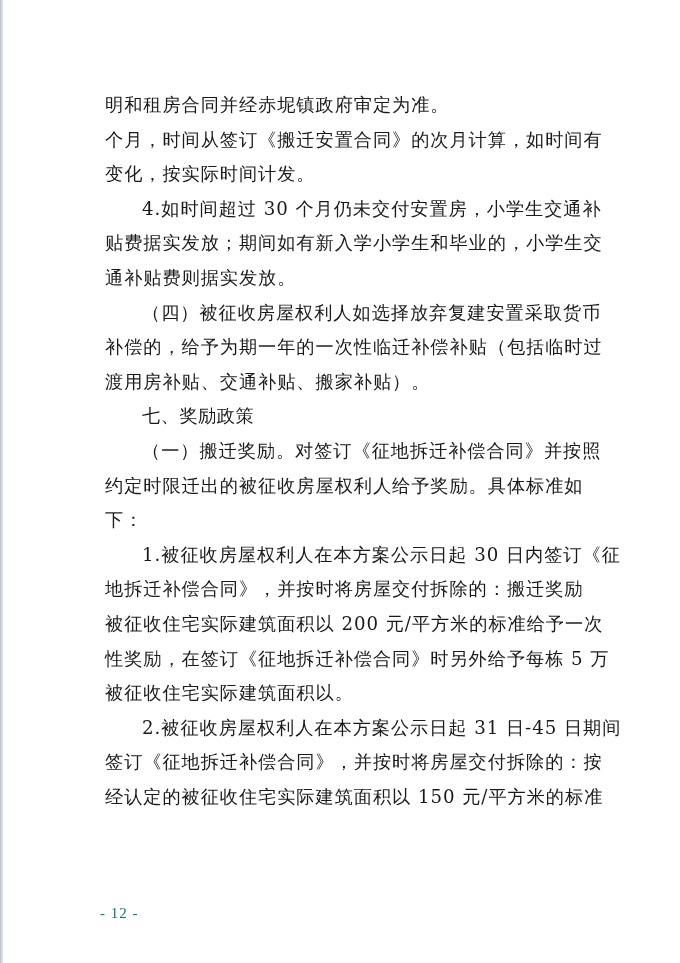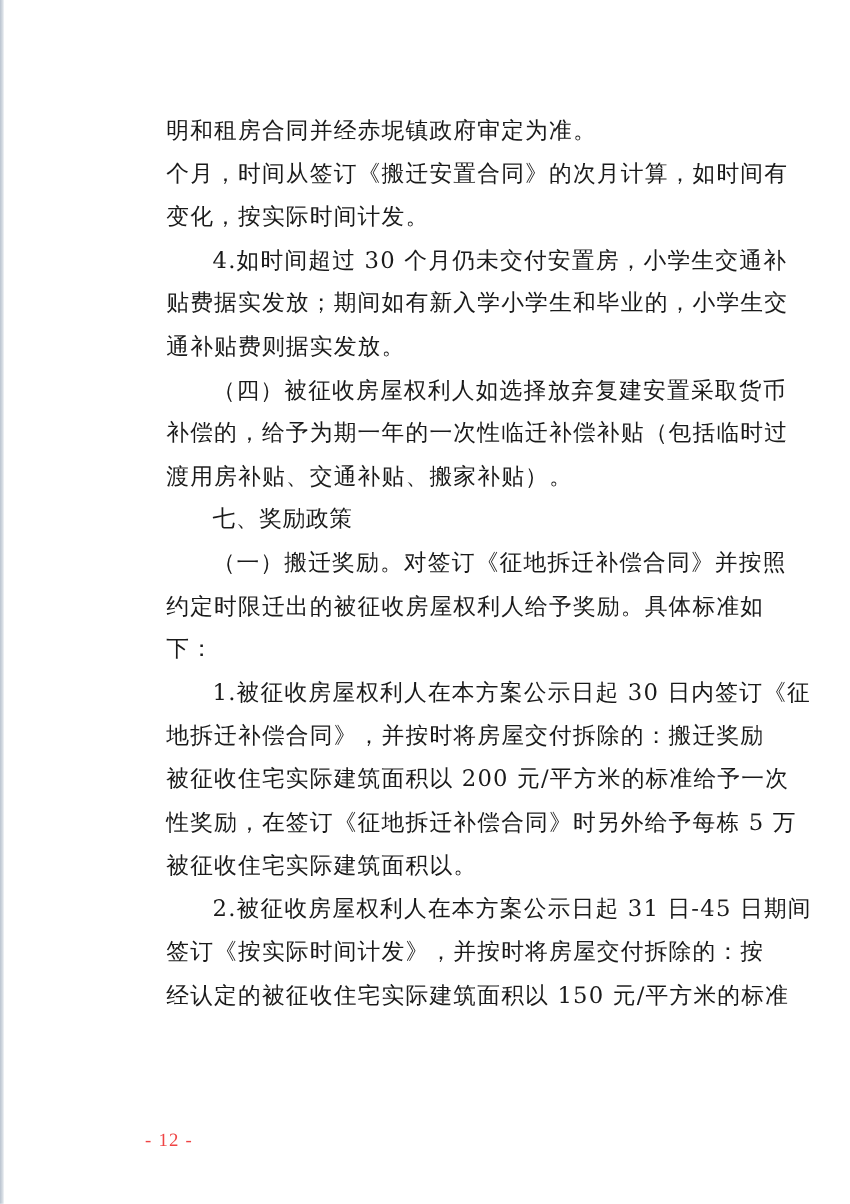--- a/index.html
+++ b/index.html
@@ -11,30 +11,29 @@
   .page-edge {
     position: absolute; left: 0; top: 0; width: 3px; height: 963px;
     background: linear-gradient(to right, #b9c3cf, #e6eaee);
   }
   .content {
     position: absolute; left: 105px; top: 88px; width: 466px;
   }
   .line {
     height: 34.6px; line-height: 34.6px; font-size: 18.2px; white-space: nowrap;
     letter-spacing: 0.95px;
-    margin-left: 28px;
   }
   .indent { padding-left: 37px; }
   .heading {
     font-family: "DejaVu Sans", "Liberation Sans", sans-serif; font-weight: normal;
     letter-spacing: 0.5px;
   }
   .justify { text-align: justify; text-align-last: justify; }
   .page-number {
-    position: absolute; left: 116px; top: 905px; font-size: 15px; color: #ef4444;
+    position: absolute; left: 100px; top: 905px; font-size: 15px; color: #0f766e;
     font-family: "Liberation Serif", "DejaVu Serif", serif; letter-spacing: 1px;
   }
 </style>
 </head>
 <body>
 
 <div class="page-edge"></div>
 
 <div class="content">
   <div class="line">明和租房合同并经赤坭镇政府审定为准。</div>
@@ -49,17 +48,17 @@
   <div class="line indent heading">七、奖励政策</div>
   <div class="line indent justify">（一）搬迁奖励。对签订《征地拆迁补偿合同》并按照</div>
   <div class="line justify">约定时限迁出的被征收房屋权利人给予奖励。具体标准如</div>
   <div class="line">下：</div>
   <div class="line indent justify">1.被征收房屋权利人在本方案公示日起 30 日内签订《征</div>
   <div class="line justify">地拆迁补偿合同》，并按时将房屋交付拆除的：搬迁奖励</div>
   <div class="line justify">被征收住宅实际建筑面积以 200 元/平方米的标准给予一次</div>
   <div class="line justify">性奖励，在签订《征地拆迁补偿合同》时另外给予每栋 5 万</div>
   <div class="line">被征收住宅实际建筑面积以。</div>
   <div class="line indent justify">2.被征收房屋权利人在本方案公示日起 31 日-45 日期间</div>
-  <div class="line justify">签订《按实际时间计发》，并按时将房屋交付拆除的：按</div>
+  <div class="line justify">签订《征地拆迁补偿合同》，并按时将房屋交付拆除的：按</div>
   <div class="line justify">经认定的被征收住宅实际建筑面积以 150 元/平方米的标准</div>
 </div>
 
 <div class="page-number">- 12 -</div>
 
 </body></html>

